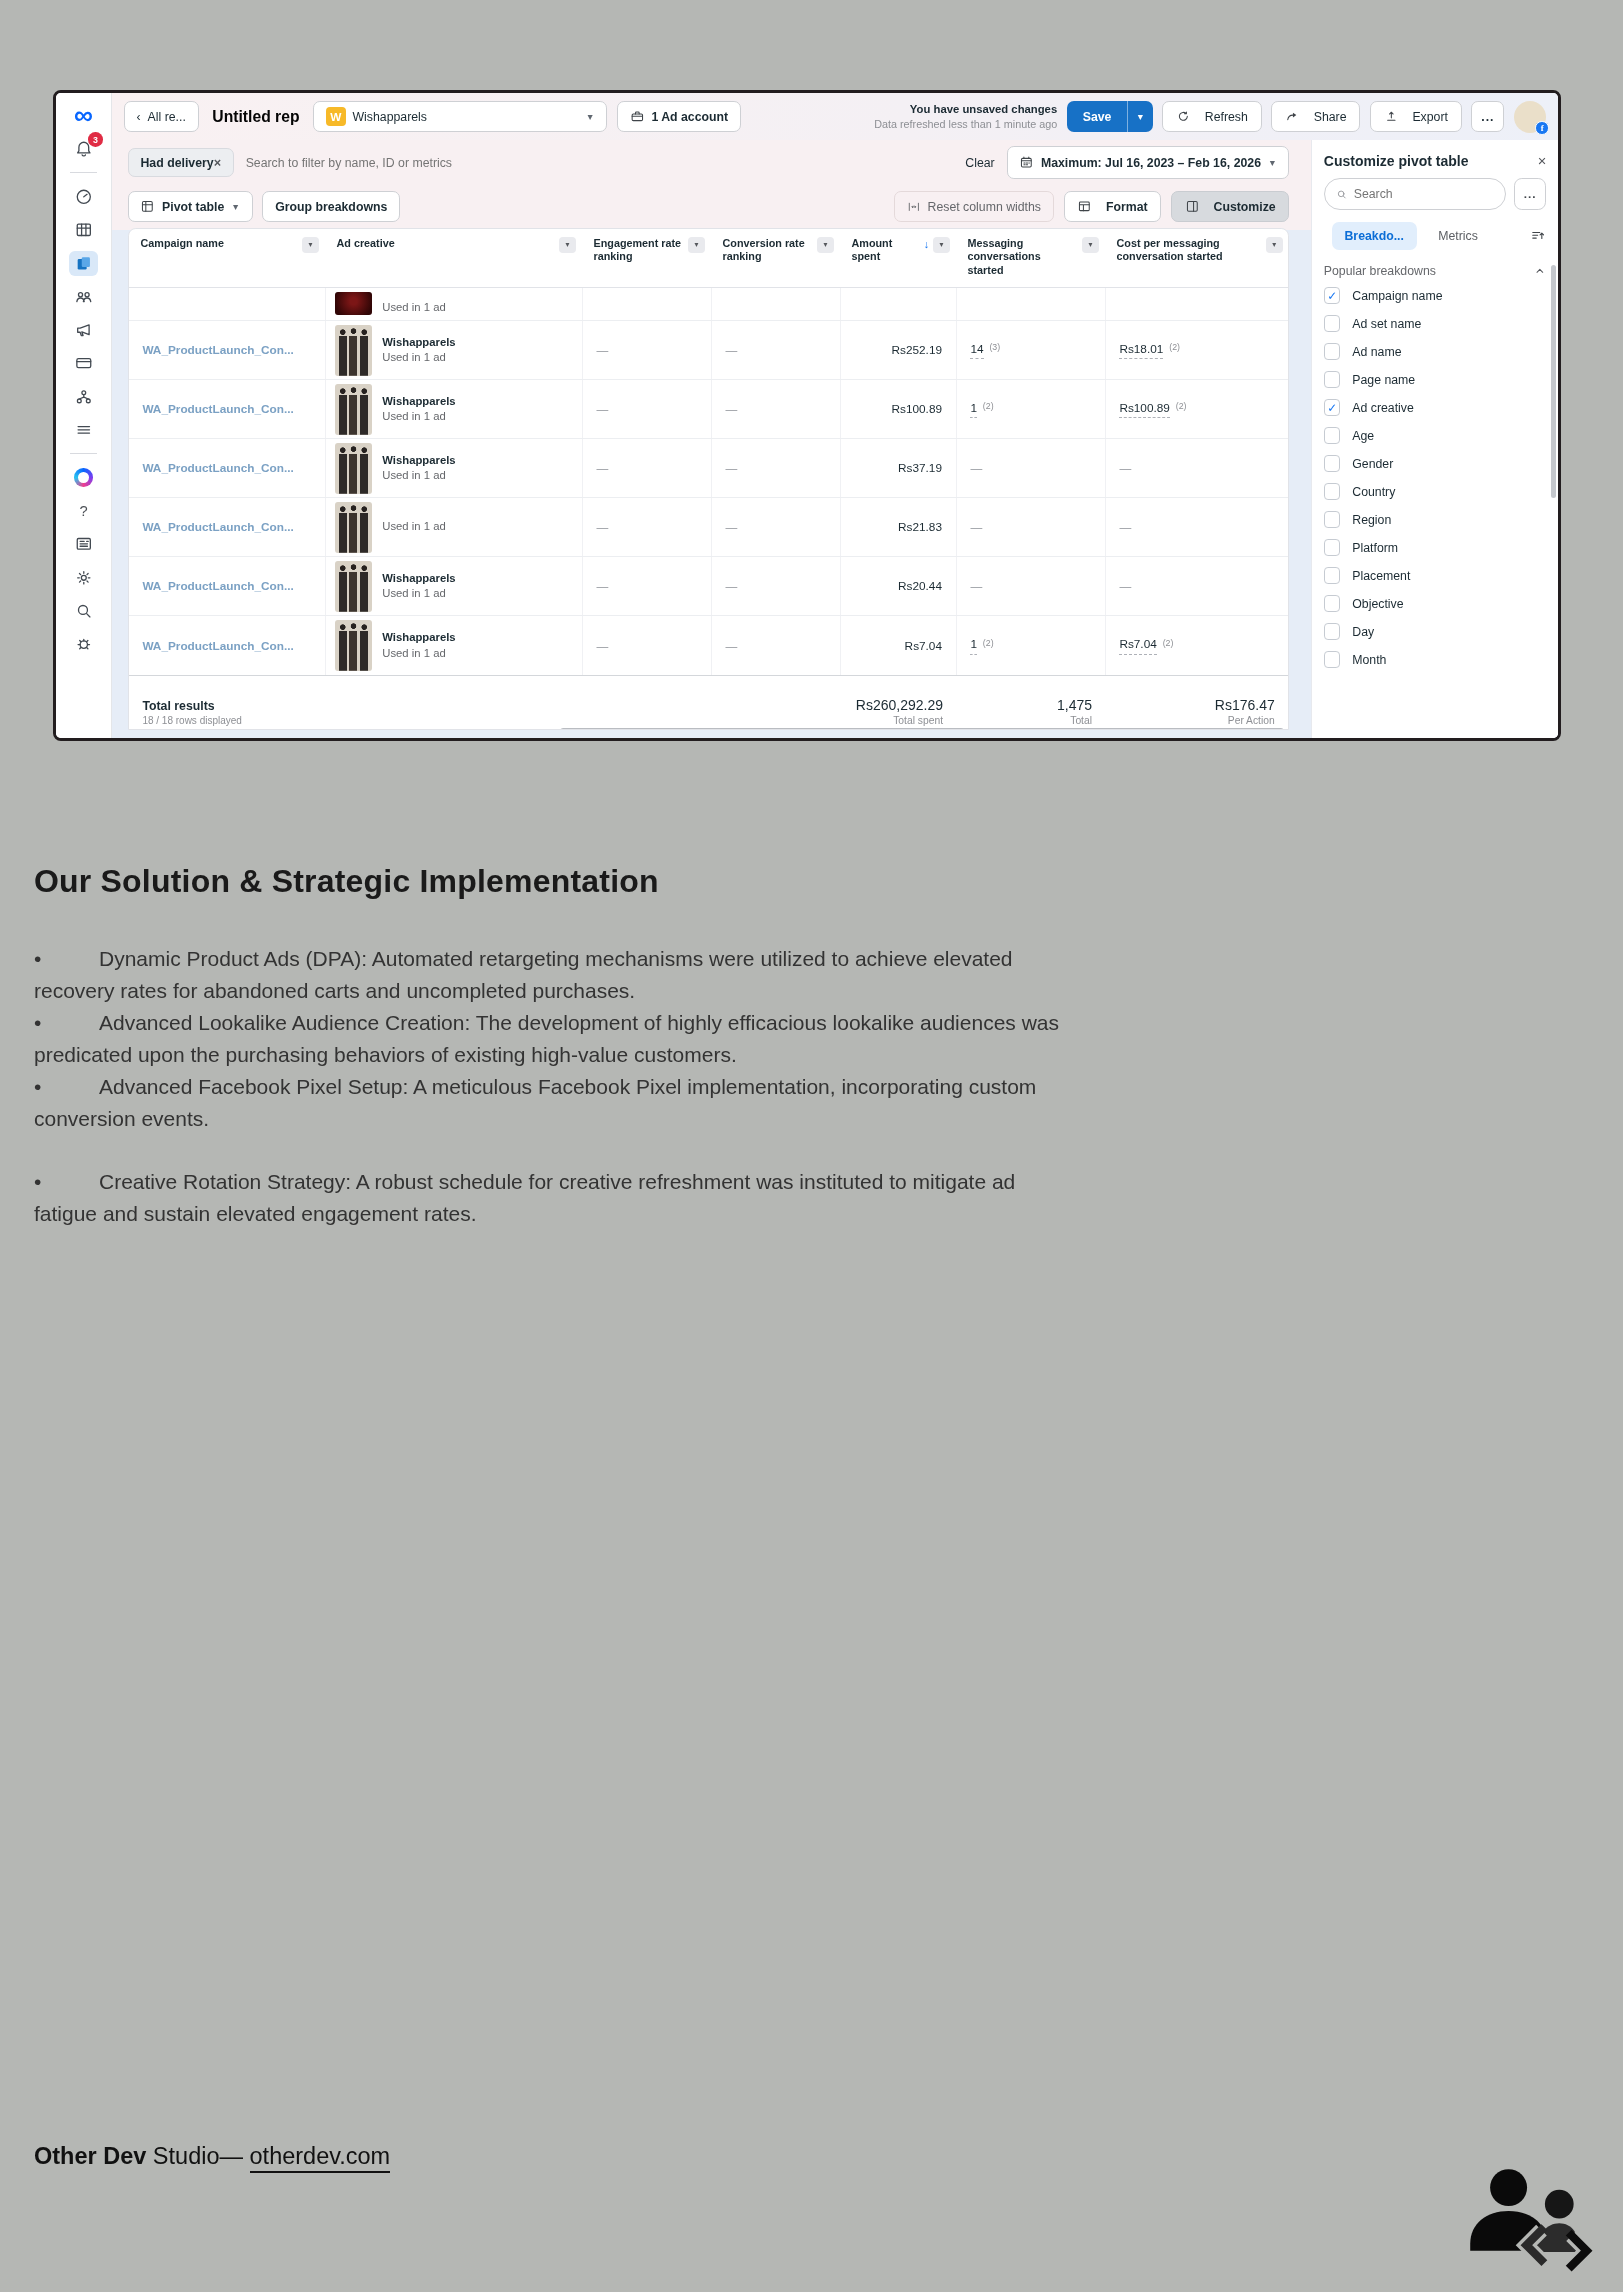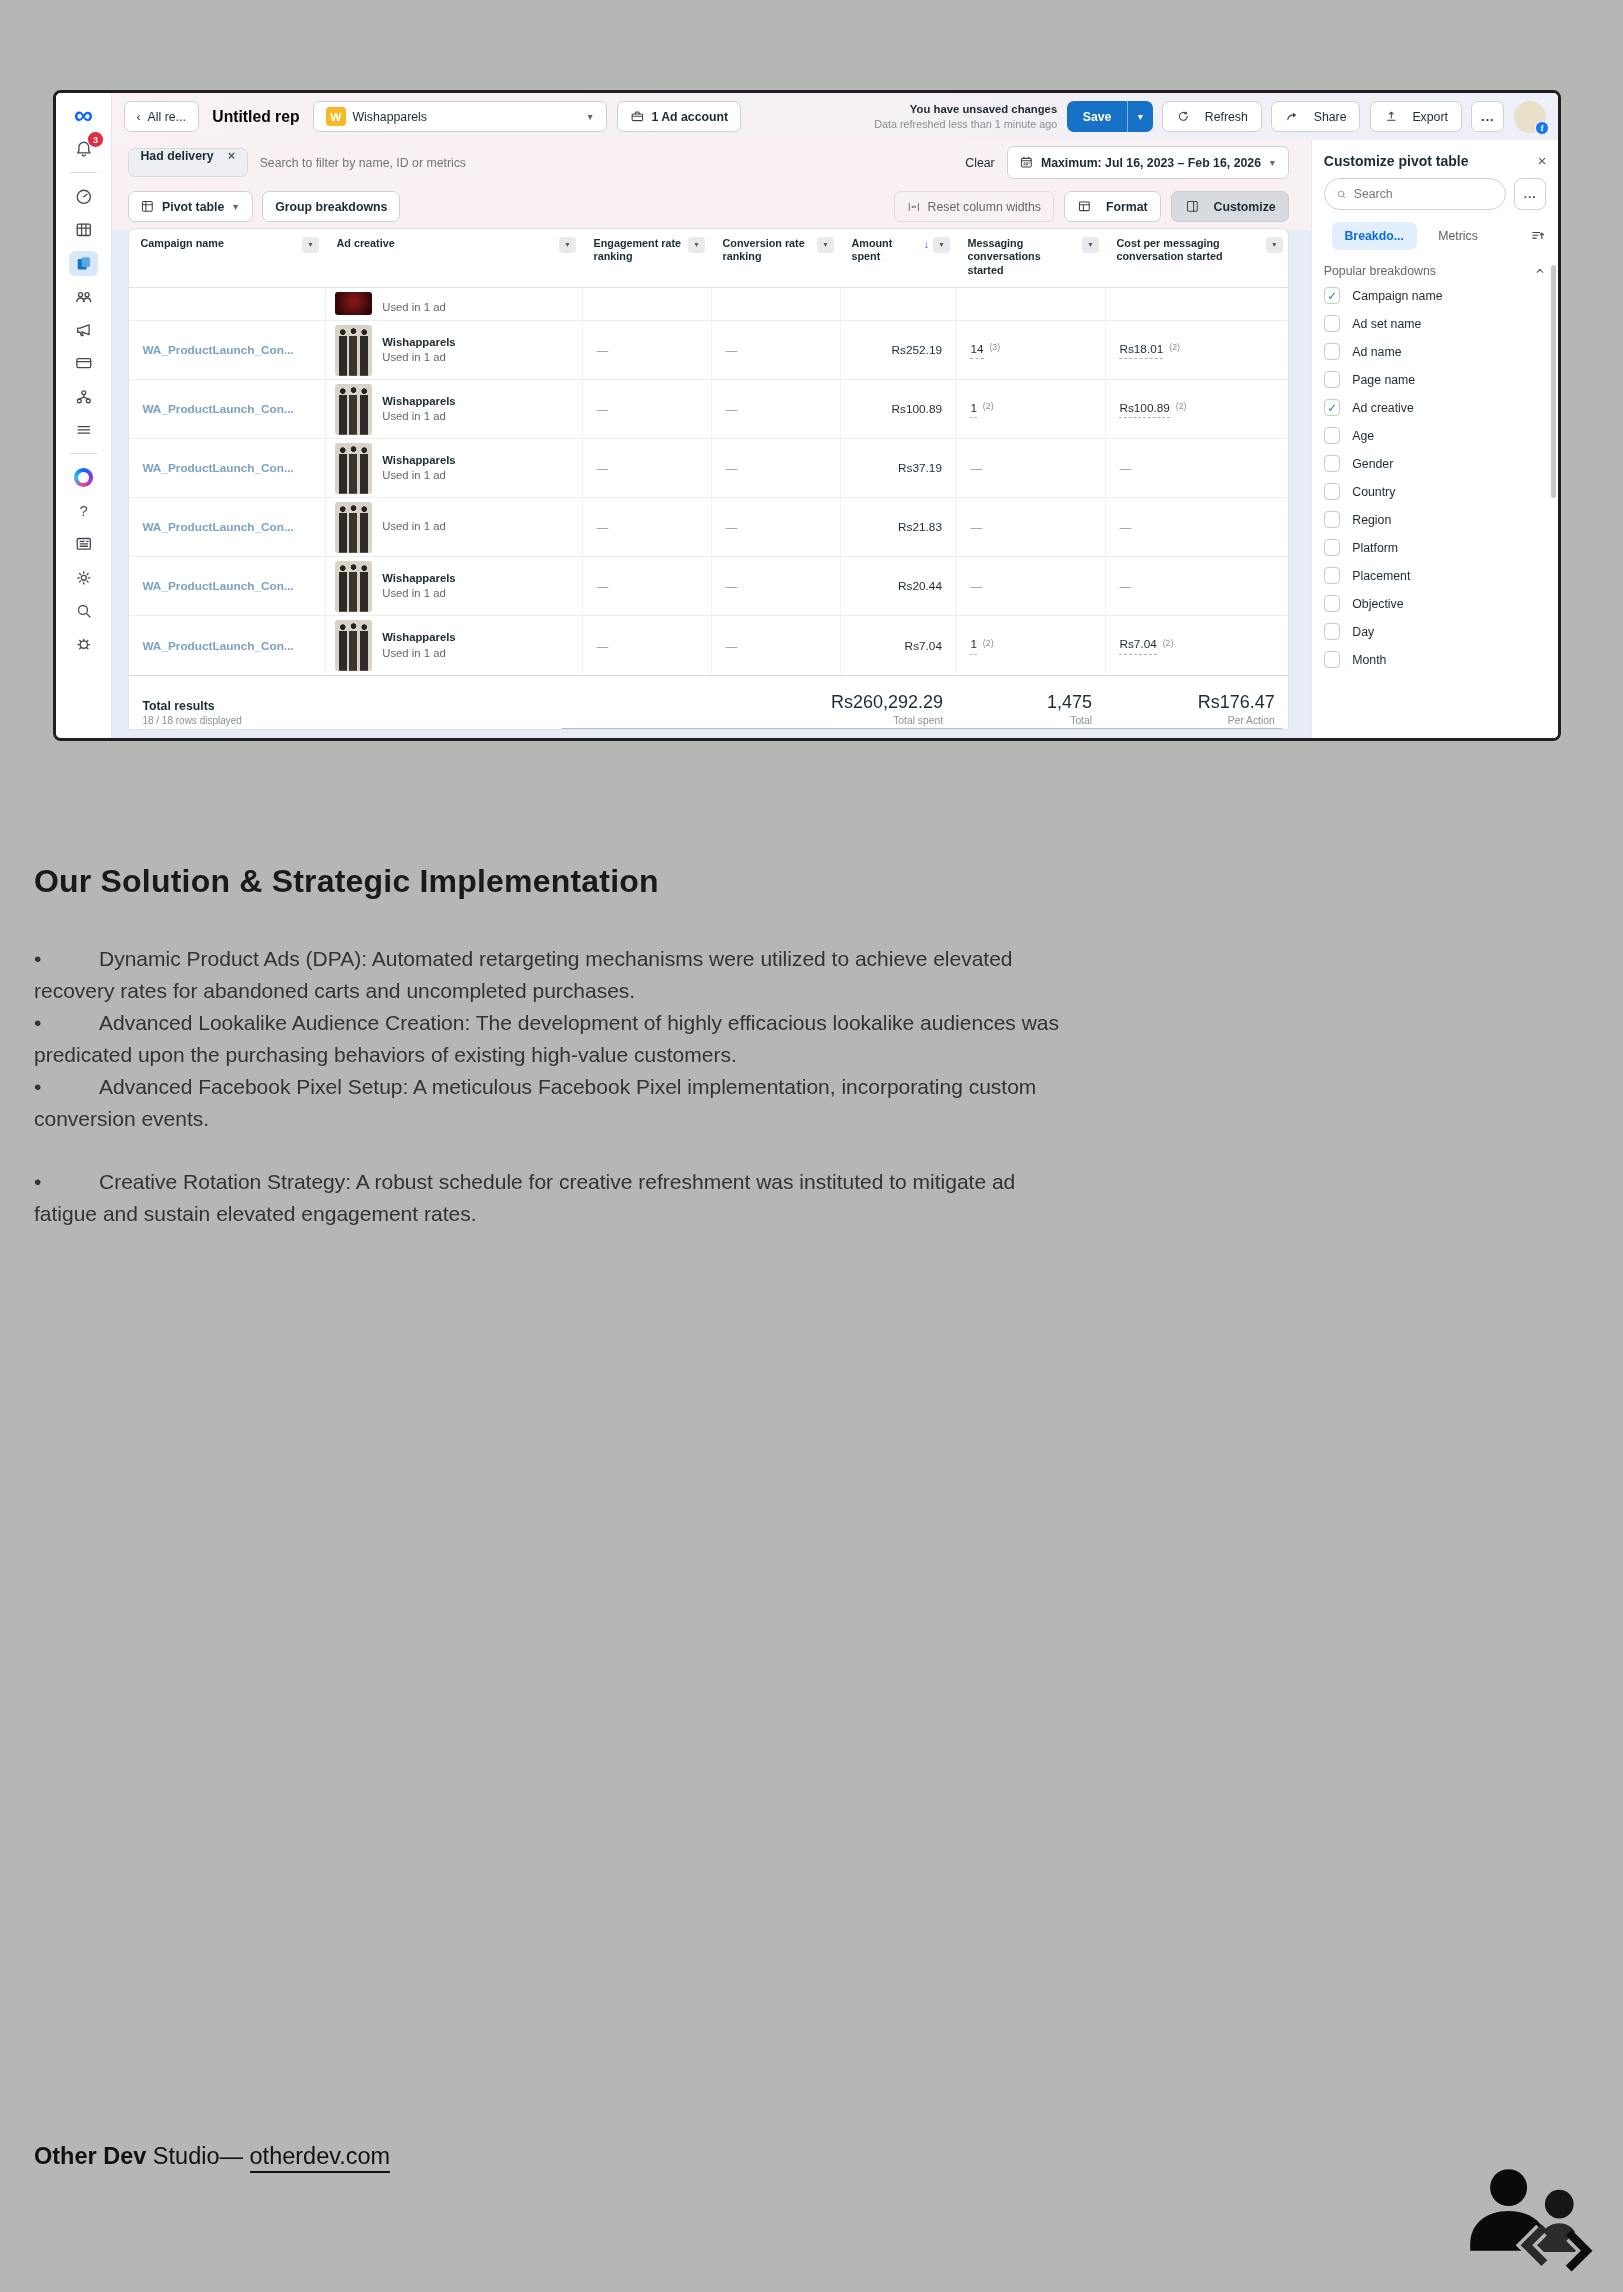--- a/index.html
+++ b/index.html
@@ -58,21 +58,21 @@
   .avatar { width:32px; height:32px; border-radius:50%; background:#eadfc9; position:relative; flex:none;}
   .fb-dot { position:absolute; right:-2.9px; bottom:-2px; width:13.7px; height:13.7px; border-radius:50%;
     background:#1877f2; color:#fff; font-size:8.8px; font-weight:bold; display:flex; align-items:center; justify-content:center;
     border:1.5px solid #fff; font-family:"Liberation Serif", serif;}
 
   .body-row { flex:1; display:flex; min-height:0;
     background: linear-gradient(180deg,#f8f0f2 0px,#f8f0f2 90px,#e6edf7 90px); }
   .left-col { flex:1; display:flex; flex-direction:column; min-width:0; padding:0 9.8px 7.8px 15.7px; }
   .filter-row { height:45px; flex:none; display:flex; align-items:center; gap:11.8px; }
   .chip { background:#eceef1; border:1px solid #d8dadf; border-radius:6.9px; height:29px;
-    display:flex; align-items:flex-start; gap:14px; padding:0 11.8px; font-size:12.3px; font-weight:bold; }
+    display:flex; align-items:center; gap:0; padding:0 11.8px; font-size:12.3px; font-weight:bold; }
   .chip .x { color:#55585d; font-size:12.7px; }
   .filter-search { flex:1; border:none; background:transparent; outline:none; font-size:12.3px; color:#65676b;
     font-family:inherit; }
   .clear-link { font-size:12.3px; color:#1c2b33; }
   .toolbar-row { height:43px; flex:none; display:flex; align-items:center; }
   .tb-left { display:flex; gap:9.8px; }
   .tb-right { margin-left:auto; display:flex; gap:9.8px; align-items:center; }
   .ghost-btn { display:flex; align-items:center; gap:6.9px; font-size:12.3px; color:#65676b;
     border:1px solid #e4d9da; border-radius:6.9px; height:31px; padding:0 11.8px; background:transparent;}
   .btn.pressed { background:#d7dade; border-color:#c9ccd1; }
@@ -112,21 +112,21 @@
   .ad-meta .usage { font-size:11.3px; color:#65676b; line-height:1.35; }
   .dash { color:#8d9197; }
   .amt-cell { justify-content:flex-end; padding-right:13.7px; padding-left:0; }
   .u { border-bottom:1px dashed #aeb1b7; line-height:1.5; }
   .note { font-size:8.8px; color:#8d8f94; margin-left:5.9px; transform:translateY(-2.9px); }
   .totals { height:51px; border-top:1px solid #d4d7db; flex:none; align-items:flex-end; }
   .tot-label { width:712px; padding-left:13.7px; }
   .tot-label .t1 { font-size:12.3px; font-weight:bold; }
   .tot-label .t2 { font-size:10px; color:#8d8f94; margin-top:2px; }
   .tot-val { display:flex; flex-direction:column; align-items:flex-end; justify-content:center; padding-right:13.7px; }
-  .tot-val .v { font-size:18px; }
+  .tot-val .v { font-size:14px; }
   .tot-val .s { font-size:10.3px; color:#8d8f94; margin-top:2px; }
   .hscroll { height:13.7px; flex:none; display:flex; align-items:center; justify-content:flex-end; padding:0 3.9px; }
   .hthumb { width:63%; height:8.8px; border-radius:4.9px; background:#b9bcc1; }
 
   .gapcol { width:11.8px; flex:none; }
   .panel { width:247px; flex:none; background:#fff; position:relative; padding:0 11.8px; border-left:1px solid #e7e9ee;}
   .panel-head { display:flex; align-items:center; justify-content:space-between; padding:12.7px 0 9.8px; }
   .panel-title { font-size:14px; font-weight:bold; }
   .panel-x { color:#55585d; font-size:14.7px; }
   .panel-search-row { display:flex; gap:7.8px; align-items:center; }

